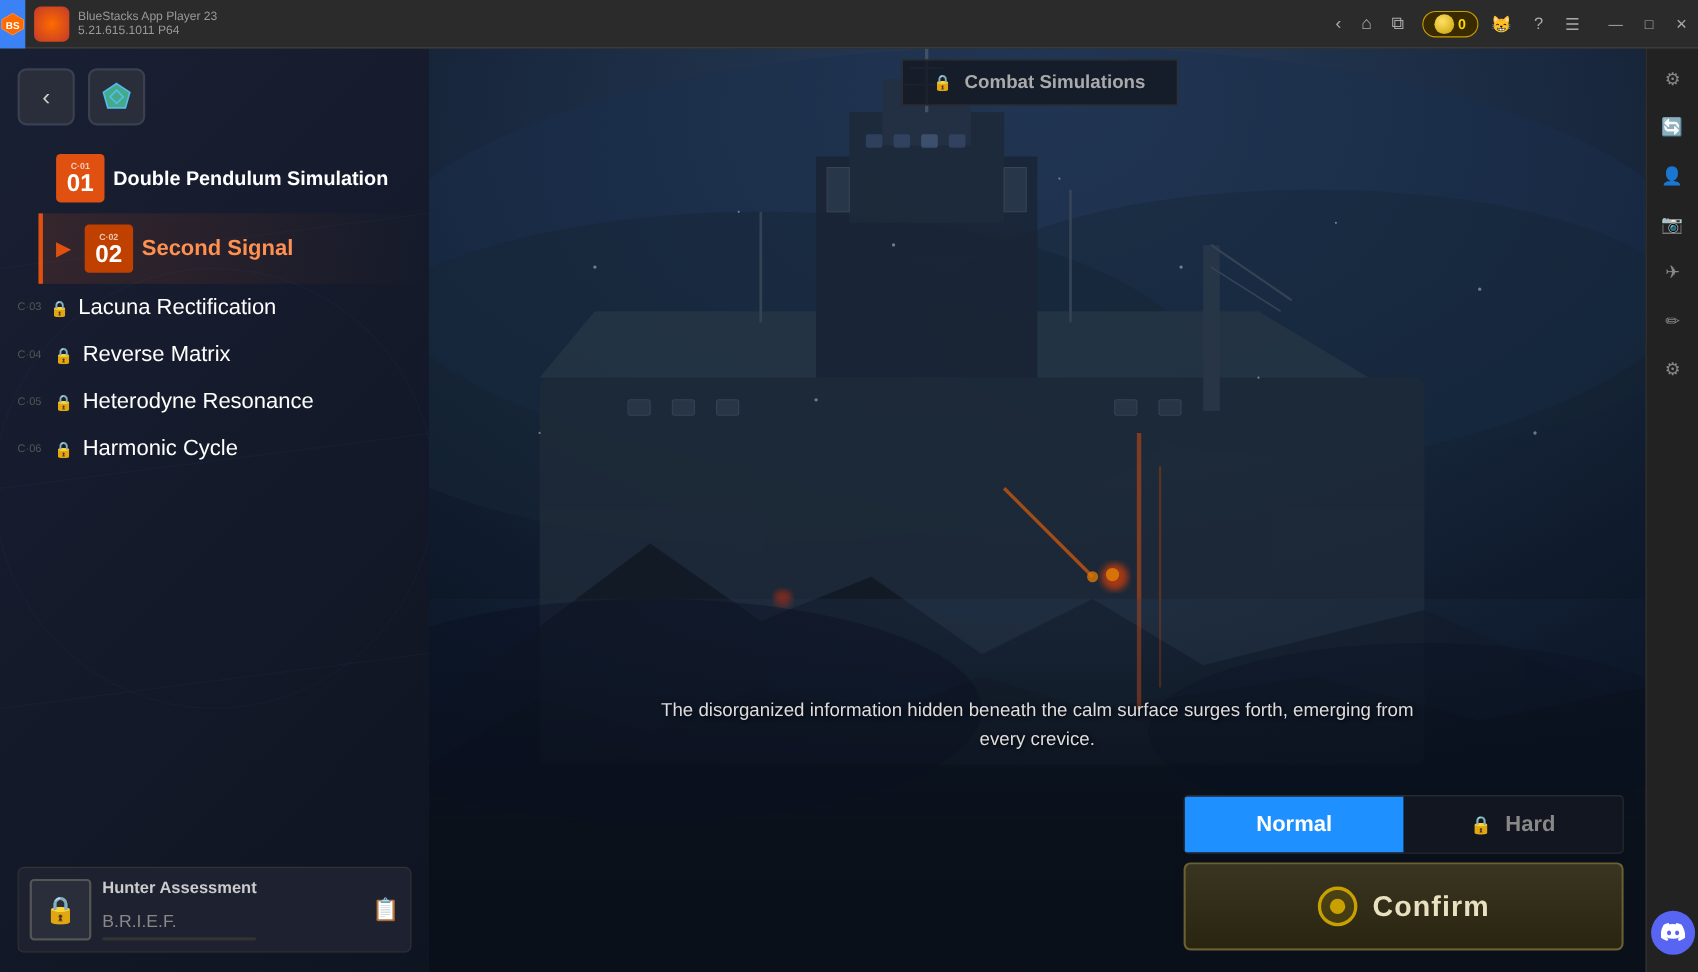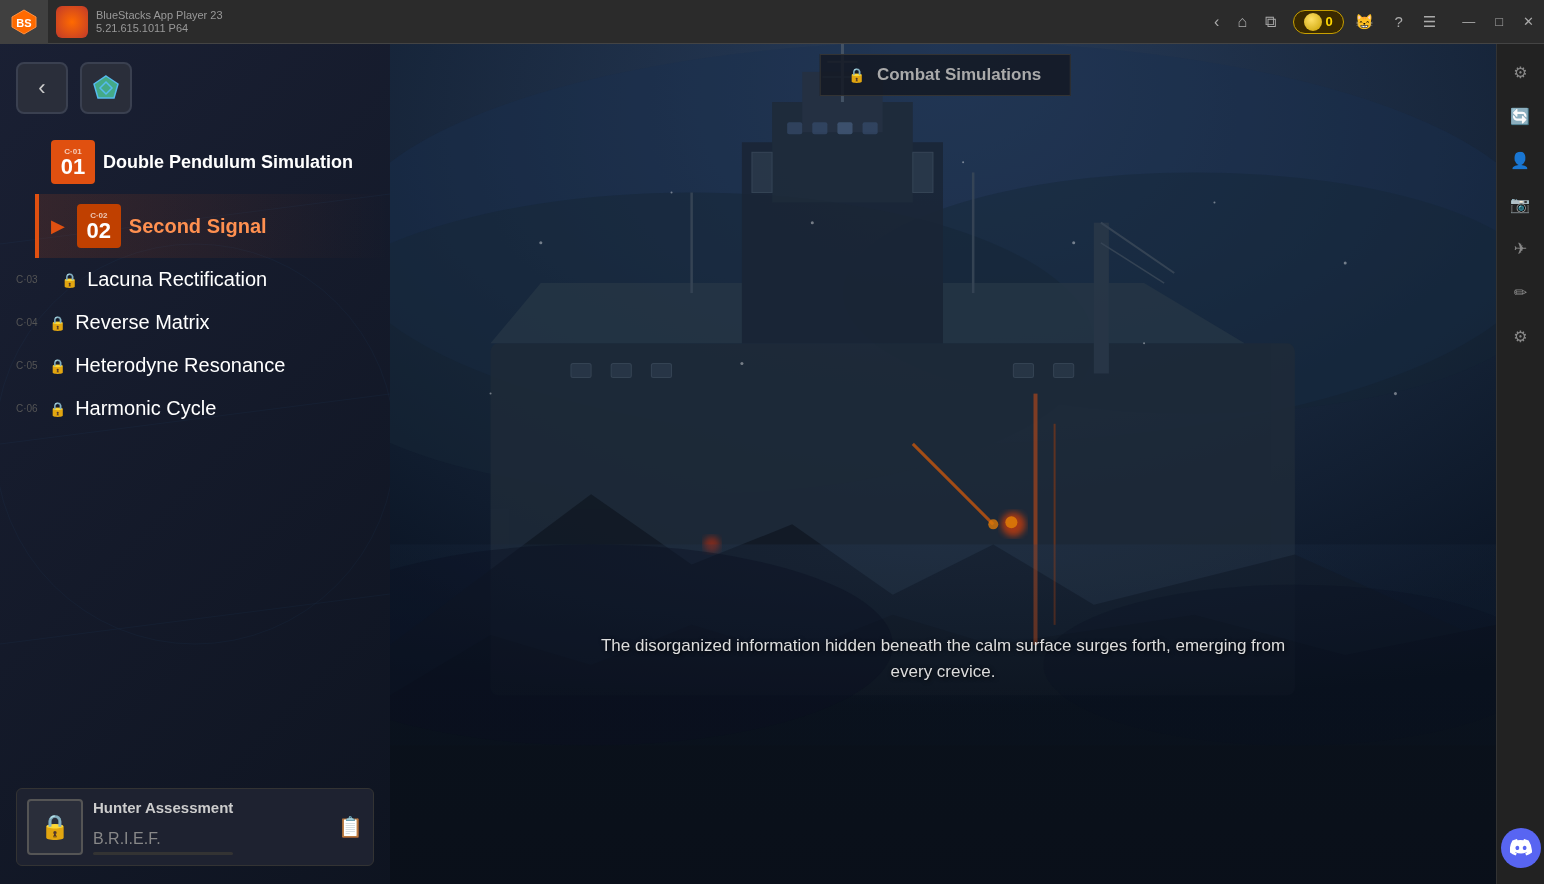--- a/index.html
+++ b/index.html
@@ -17,23 +17,23 @@
       position: absolute;
       top: 0; left: 0; right: 0;
       height: 44px;
       background: #2b2b2b;
       display: flex;
       align-items: center;
       z-index: 100;
       border-bottom: 1px solid #444;
     }
     .title-bar-logo {
-      width: 48px;
+      width: 23px;
       height: 44px;
-      background: #404040;
+      background: #3b82f6;
       display: flex;
       align-items: center;
       justify-content: center;
       font-size: 20px;
       font-weight: bold;
       color: white;
       flex-shrink: 0;
     }
     .title-bar-app-icon {
       width: 32px;
@@ -624,21 +624,21 @@
               <span class="badge-label">C·02</span>
               <span class="badge-num">02</span>
             </div>
             <div>
               <div class="chapter-title" style="color:#ff9050;font-size:20px;">Second Signal</div>
             </div>
           </div>
         </div>
 
         <div class="chapter-locked-row">
-          <span style="font-size:10px;color:#555;margin-right:16px;">C·03</span>
+          <span style="font-size:10px;color:#555;margin-right:0;">C·03</span>
           <span class="lock-icon">🔒</span>
           <span class="chapter-locked-title">Lacuna Rectification</span>
         </div>
 
         <div class="chapter-locked-row">
           <span style="font-size:10px;color:#555;margin-right:4px;">C·04</span>
           <span class="lock-icon">🔒</span>
           <span class="chapter-locked-title">Reverse Matrix</span>
         </div>
 
@@ -771,20 +771,37 @@
       </div>
     </div>
 
 
     <div class="chapter-description">
       <p>The disorganized information hidden beneath the calm surface surges forth, emerging from every crevice.</p>
     </div>
 
     <div class="fog-layer"></div>
 
+    <div class="difficulty-panel">
+      <div class="difficulty-row">
+        <div class="difficulty-btn active">
+          <span>Normal</span>
+        </div>
+        <div class="difficulty-btn inactive">
+          <span class="diff-lock">🔒</span>
+          <span>Hard</span>
+        </div>
+      </div>
+      <div class="confirm-btn">
+        <div class="confirm-btn-icon">
+          <div class="confirm-btn-icon-inner"></div>
+        </div>
+        <span class="confirm-btn-label">Confirm</span>
+      </div>
+    </div>
   </div>
 </div>
 
 <div class="right-sidebar">
   <div class="sidebar-icon-btn">⚙</div>
   <div class="sidebar-icon-btn">🔄</div>
   <div class="sidebar-icon-btn">👤</div>
   <div class="sidebar-icon-btn">📷</div>
   <div class="sidebar-icon-btn">✈</div>
   <div class="sidebar-icon-btn">✏</div>

